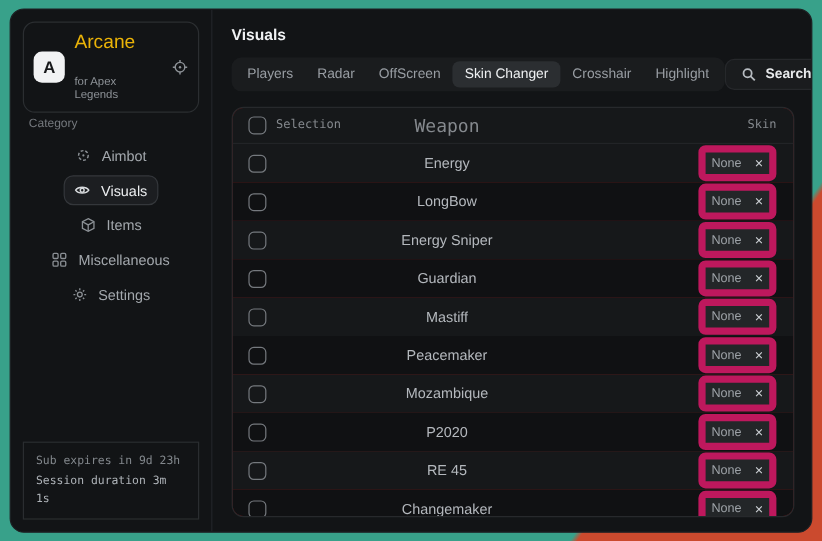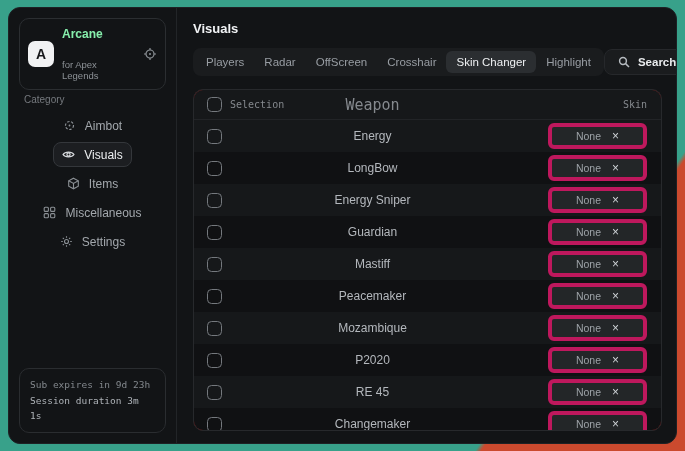--- a/index.html
+++ b/index.html
@@ -9,31 +9,31 @@
     background:linear-gradient(125deg,#38a18a 0%,#38a18a 79%,#cb4a2e 79.6%,#cb4a2e 100%); }
   .window{ position:absolute; left:8px; top:7px; right:8px; bottom:7px;
     background:#121416; border:1px solid #1e2124; border-radius:12px; display:flex; overflow:hidden; }
 
   
   .sidebar{ width:168px; flex:0 0 168px; border-right:1px solid #222528; padding:10px; display:flex; flex-direction:column; }
   .brand-card{ border:1px solid #2b2e31; border-radius:10px; padding:8px; display:flex; align-items:center; gap:8px; }
   .logo{ width:26px; height:26px; border-radius:7px; background:#f1f2f3; color:#17181a;
     display:flex; align-items:center; justify-content:center; font-weight:bold; font-size:14px; }
   .brand-text{ flex:1; min-width:0; }
-  .brand-title{ font-size:12px; font-weight:bold; color:#86efac; }
+  .brand-title{ font-size:16px; font-weight:normal; color:#eab308; }
   .brand-sub{ font-size:9.5px; color:#8d9297; margin-top:18px; }
   .brand-icon{ color:#8d9297; display:flex; }
   .cat-label{ font-size:10px; color:#75797e; margin:4px 5px 8px; }
   .nav{ display:flex; flex-direction:column; gap:4px;align-items:center; }
   .nav-item{ display:flex; align-items:center; gap:9px; height:25px; padding:0 8px;
     border:1px solid transparent; border-radius:8px; font-size:12px; color:#a3a8ad; cursor:pointer; }
   .nav-item .ico{ display:flex; color:#8b9095; }
   .nav-item.selected{ background:#1c1e21; border-color:#34373b; color:#edeff1; }
   .nav-item.selected .ico{ color:#d7dadd; }
-  .side-footer{ margin-top:auto; border:1px solid #2a2d30; border-radius:10px; padding:8px 10px;
+  .side-footer{ margin-top:auto; border:1px solid #2a2d30; border-radius:0; padding:8px 10px;
     font-family:"DejaVu Sans Mono", monospace; font-size:9.5px; line-height:1.65; }
   .side-footer .l1{ color:#83888d; }
   .side-footer .l2{ color:#aeb3b8; }
 
   
   .main{ flex:1; min-width:0; padding:13px 14px 12px 16px; display:flex; flex-direction:column; }
   .page-title{ font-size:13px; font-weight:bold; color:#f0f2f4; margin-bottom:12px; }
   .toolbar{ display:flex; align-items:center; justify-content:space-between; margin-bottom:13px; }
   .tabs{ display:flex; align-items:center; background:#1a1c1e; border-radius:8px; padding:3px; gap:0; }
   .tab{ padding:5px 10px; font-size:11.5px; color:#989da3; border-radius:6px; cursor:pointer; white-space:nowrap; }
@@ -49,22 +49,22 @@
     font-family:"DejaVu Sans Mono", monospace; font-size:10px; color:#85898e; }
   .trow:nth-child(even){ background:#101113; }
   .trow:nth-child(odd){ background:#16181a; }
   .table .thead{ background:#16181a; }
   .cb{ width:15px; height:15px; margin-left:13px; border:1.5px solid #75797e; border-radius:4.5px;
     background:transparent; cursor:pointer; }
   .col-weapon{ text-align:center; font-size:12px; color:#b4b8bd; }
   .thead .col-weapon{ font-size:15px; color:#85898e; font-family:"DejaVu Sans Mono", monospace; }
   .col-skin{ display:flex; justify-content:flex-end; padding-right:14px; }
   .thead .col-skin{ color:#85898e; }
-  .badge{ display:inline-flex; align-items:center; gap:11px; background:#232628; border:4px solid #be185d;
-    border-radius:6px; padding:3px 24px; cursor:pointer; }
+  .badge{ display:inline-flex; align-items:center; gap:11px; background:#232628; border:6px solid #be185d;
+    border-radius:6px; padding:3px 5px; cursor:pointer; }
   .badge .none{ font-size:10.5px; color:#9da2a7; }
   .badge .x{ font-size:12px; line-height:1; color:#ced2d6; cursor:pointer; }
   svg{ display:block; }
 </style>
 </head>
 <body>
 
 <div class="stage">
   <div class="window">
 
@@ -142,22 +142,22 @@
     </div>
 
     <div class="main">
       <div class="page-title">Visuals</div>
 
       <div class="toolbar">
         <div class="tabs" id="tabs">
             <div class="tab">Players</div>
             <div class="tab">Radar</div>
             <div class="tab">OffScreen</div>
+            <div class="tab selected">Skin Changer</div>
             <div class="tab">Crosshair</div>
-            <div class="tab selected">Skin Changer</div>
             <div class="tab">Highlight</div>
           </div>
         <button class="search-btn">
           <span class="ico">
             <svg width="12" height="12" viewBox="0 0 12 12" fill="none" stroke="currentColor" stroke-width="1.5">
               <circle cx="5" cy="5" r="3.4"></circle>
                 <path d="M7.6 7.6L11 11"></path>
             </svg>
           </span>
           <span>Search</span>

